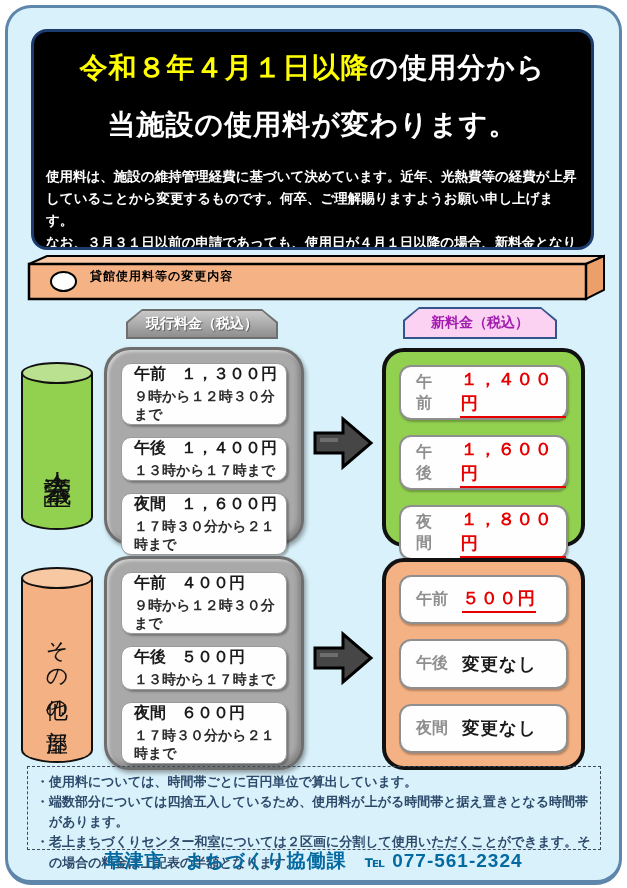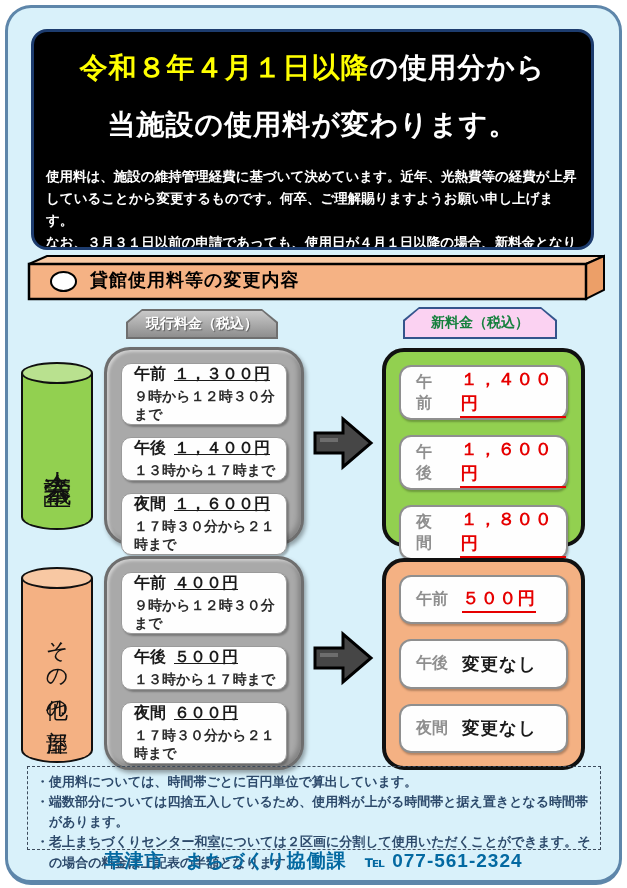--- a/index.html
+++ b/index.html
@@ -23,34 +23,34 @@
   .title-l2 { margin-top:19px; text-align:center; font-size:28px; font-weight:bold;
               color:#ffffff; letter-spacing:1px; }
   .header-body { margin:22px 12px 0 12px; color:#ffffff; font-size:13.5px;
                  font-weight:bold; line-height:1.62; }
 
   
   .banner-wrap { position:absolute; left:26px; top:254px; width:586px; height:50px; }
   .banner-svg { position:absolute; left:0; top:0; }
   .banner-circle { position:absolute; left:24px; top:17px; width:27px; height:21px;
                    background:#ffffff; border:2.5px solid #000; border-radius:50%; }
-  .banner-label { position:absolute; left:64px; top:14px; font-size:18px;
+  .banner-label { position:absolute; left:64px; top:14px; font-size:12px;
                   font-weight:bold; color:#000; letter-spacing:1px; }
 
   
   .chamfer { position:absolute; clip-path:polygon(16px 0,calc(100% - 16px) 0,100% 13px,100% 100%,0 100%,0 13px);font-family:Liberation Serif, serif; }
   .chamfer-inner { position:absolute; inset:2px;
                    clip-path:polygon(14px 0,calc(100% - 14px) 0,100% 12px,100% 100%,0 100%,0 12px);
                    display:flex; align-items:center; justify-content:center;
                    font-size:14px; font-weight:bold; }
   .label-current { left:126px; top:309px; width:152px; height:30px; background:#6f6f6f; }
   .label-current .chamfer-inner { background:linear-gradient(180deg,#c9c9c9,#8e8e8e);
                    color:#ffffff; text-shadow:1px 1px 1px #5a5a5a; }
   .label-new { left:403px; top:307px; width:154px; height:32px; background:#34548c; }
-  .label-new .chamfer-inner { background:#fbd2f2; color:#15803d; }
+  .label-new .chamfer-inner { background:#fbd2f2; color:#a21caf; }
 
   
   .cyl { position:absolute; }
   .cyl-top { position:absolute; left:0; right:0; top:0; height:22px; border-radius:50%;
              border:2.5px solid #101010; z-index:2; }
   .cyl-body { position:absolute; left:0; right:0; top:11px; bottom:0;
               border:2.5px solid #101010; border-top:none;
               border-radius:0 0 36px 36px / 0 0 13px 13px; }
   .cyl-label { position:absolute; inset:0; z-index:3; display:flex; align-items:center;
                justify-content:center; writing-mode:vertical-rl; color:#111;
@@ -63,27 +63,27 @@
   .cyl1 .cyl-label { font-size:28px; }
   .cyl2 { left:21px; top:567px; width:72px; height:196px; }
   .cyl2 .cyl-label { font-size:22px; }
 
   
   .panel-cur { position:absolute; width:200px; background:#a9a9a9;
                border:3px solid #6e6e6e; border-radius:26px;
                box-shadow:2px 3px 4px rgba(0,0,0,.35), inset 2px 2px 3px rgba(255,255,255,.45), inset -3px -3px 5px rgba(0,0,0,.22);
                display:flex; flex-direction:column; gap:12px; padding:13px 14px; }
   .panel-cur1 { left:104px; top:347px; height:198px; }
-  .panel-cur2 { left:104px; top:556px; height:214px; }
+  .panel-cur2 { left:104px; top:556px; height:214px;border-radius:25px; }
   .row-cur { flex:1; background:#fefefe; border:1.5px solid #9a9a9a; border-radius:10px;
              box-shadow:2px 2px 2px rgba(0,0,0,.28);
              display:flex; flex-direction:column; justify-content:center;
              gap:3px; padding-left:12px; }
   .row-cur .line1 { font-size:16px; font-weight:bold; color:#1a1a1a; }
-  .row-cur .line1 .price { margin-left:8px;text-decoration:underline; }
+  .row-cur .line1 .price { margin-left:15px; }
   .row-cur .line2 { font-size:14px; font-weight:bold; color:#2b2b2b; }
 
   
   .arrow { position:absolute; width:62px; height:56px; }
   .arrow1 { left:312px; top:415px; }
   .arrow2 { left:312px; top:630px; }
 
   
   .panel-new { position:absolute; width:203px; border:4px solid #111;
                border-radius:22px; display:flex; flex-direction:column;

